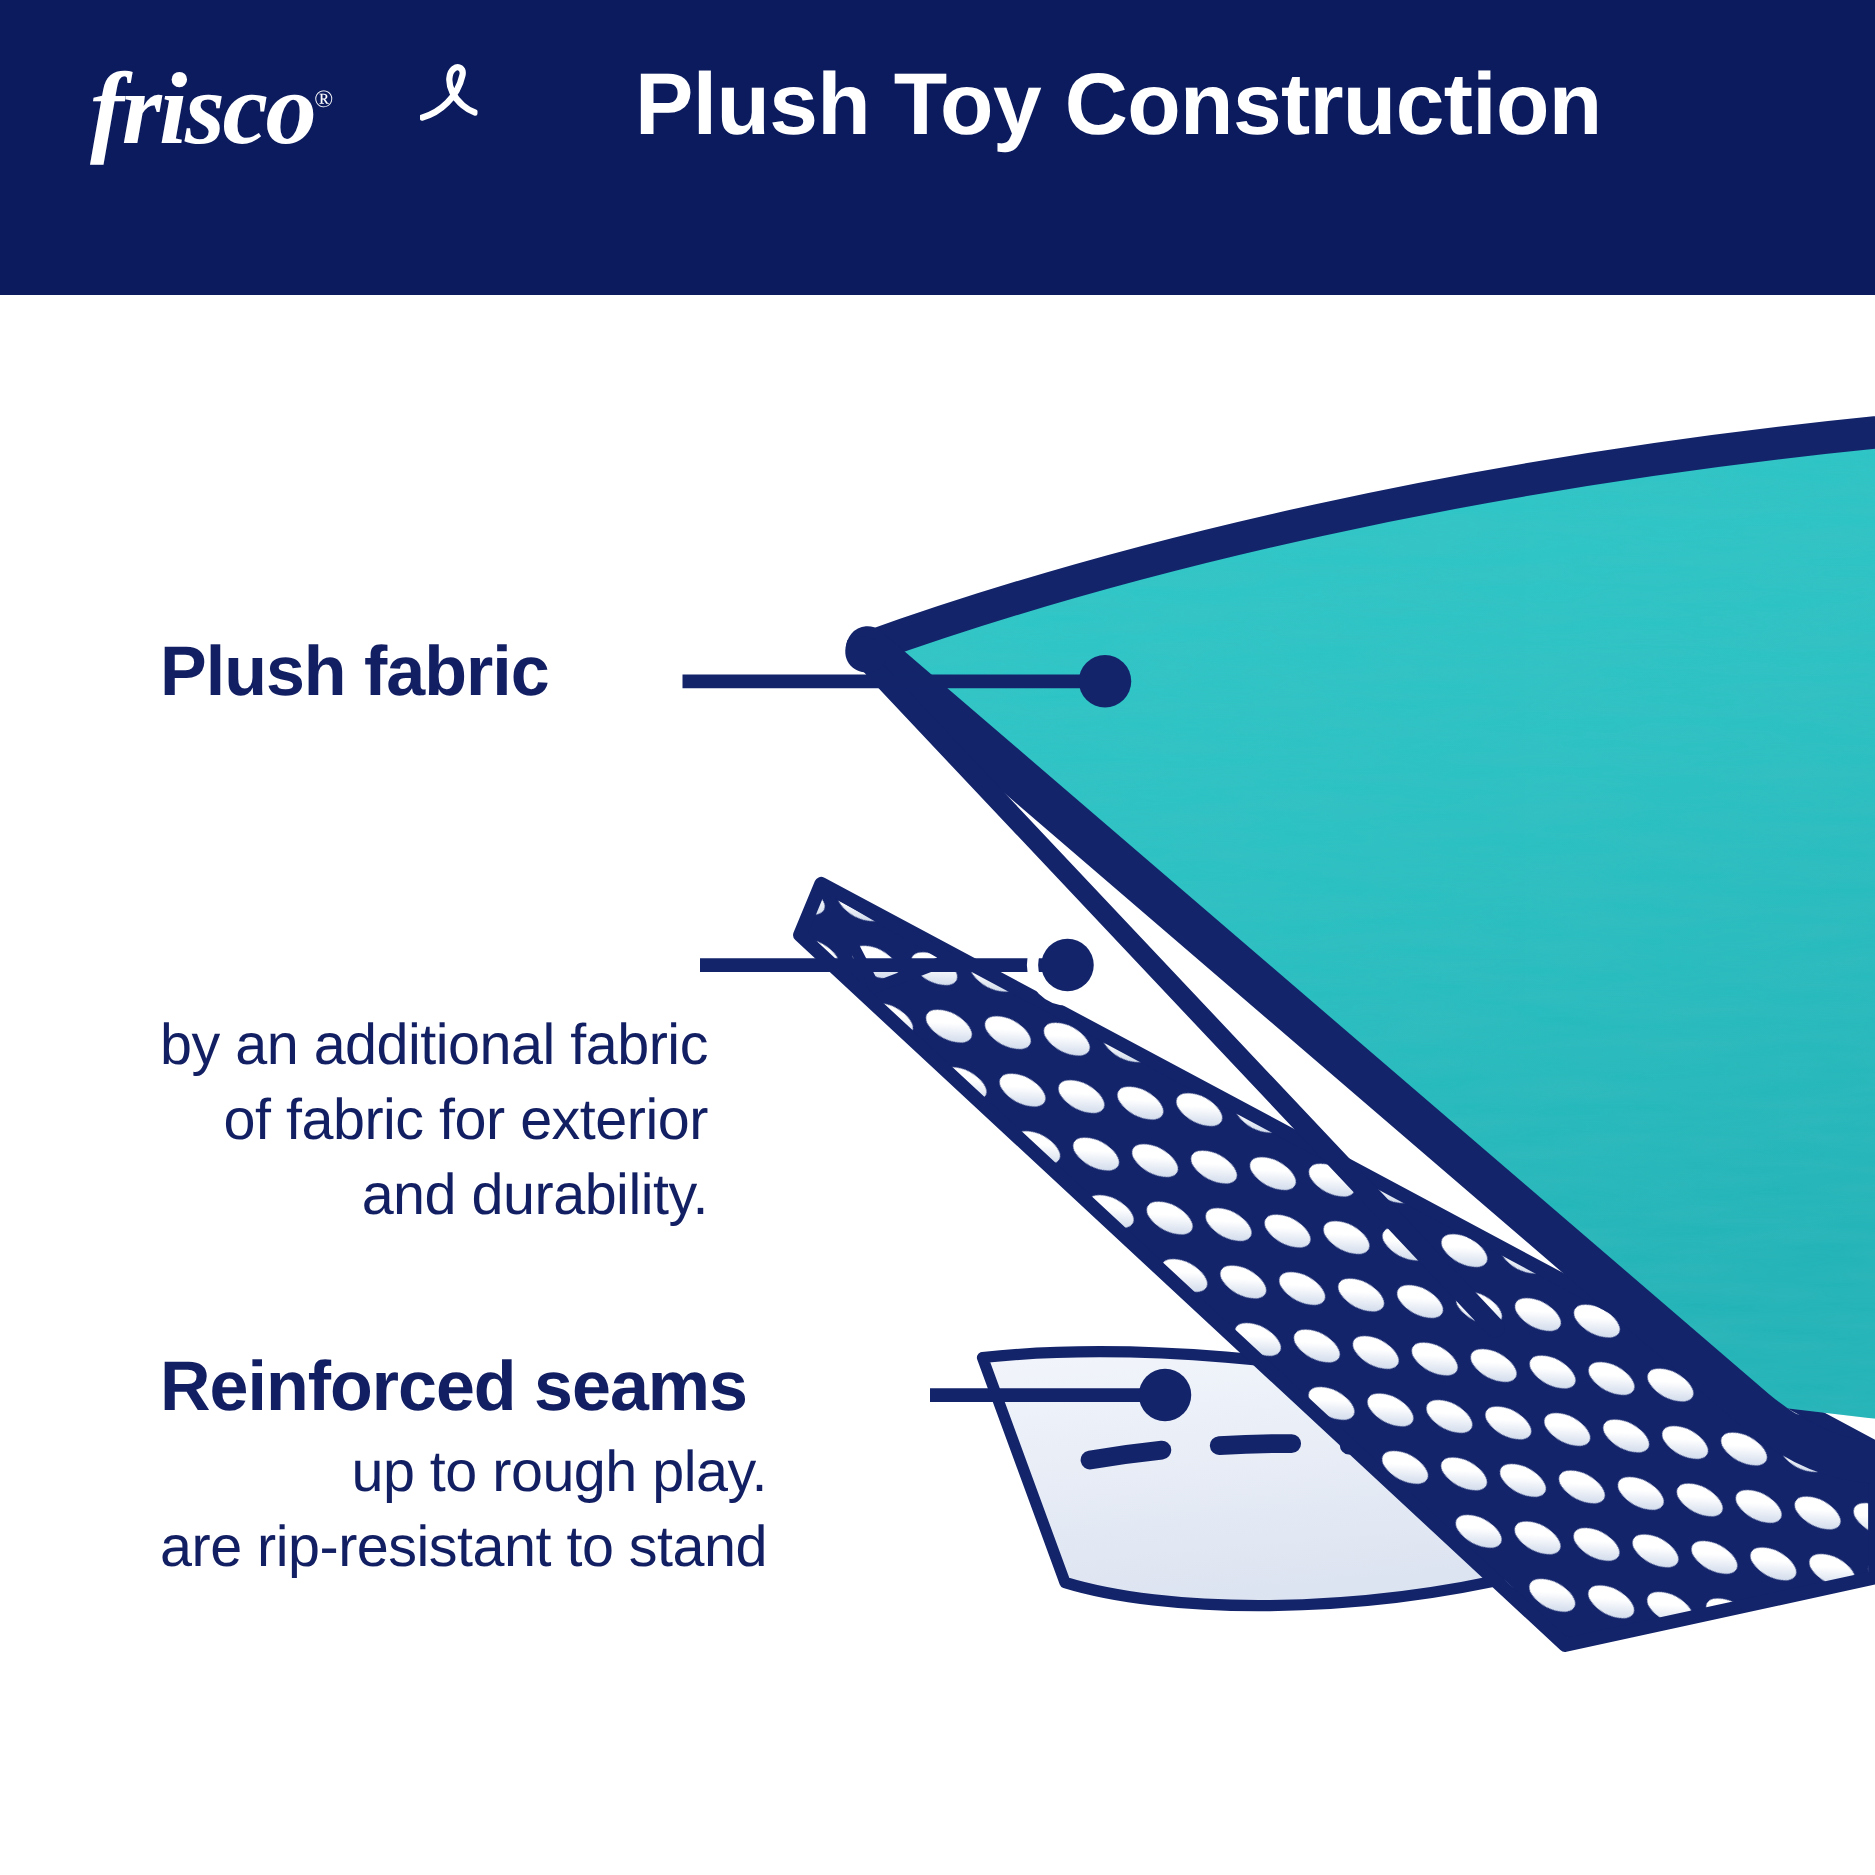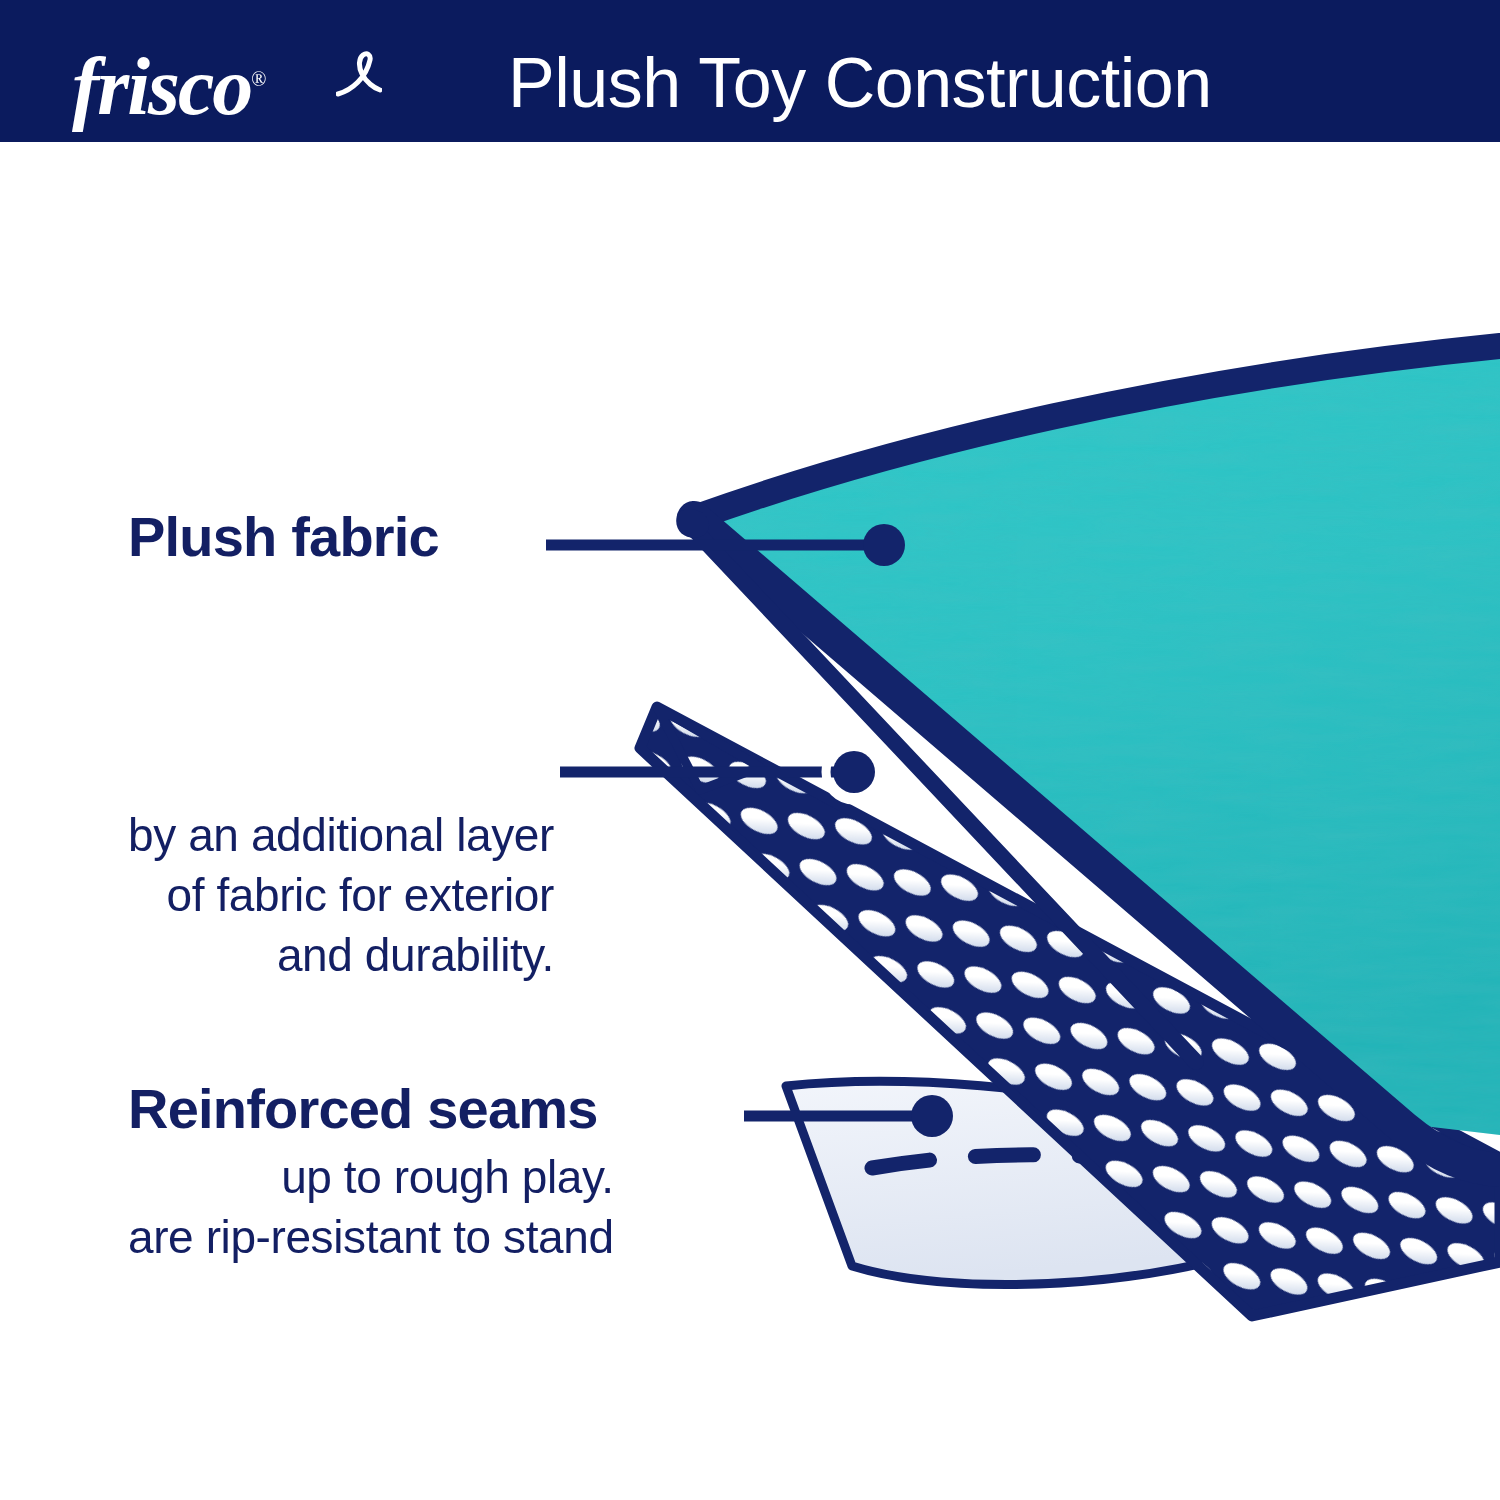--- a/index.html
+++ b/index.html
@@ -6,21 +6,21 @@
   body{
     width:1500px;height:1500px;
     background:#ffffff;
     font-family:"Liberation Sans",sans-serif;
     overflow:hidden;position:relative;
   }
   #root{position:absolute;inset:0;width:1500px;height:1500px;}
 
   
   .header{
-    position:absolute;left:0;top:0;width:1500px;height:142px;
+    position:absolute;left:0;top:0;width:1500px;height:236px;
     background:#0b1b5e;
   }
   .logo{
     position:absolute;left:72px;top:46px;
     font-family:"Liberation Serif",serif;
     font-size:82px;line-height:1;
     font-weight:700;font-style:italic;
     color:#ffffff;letter-spacing:-2px;
     white-space:nowrap;
   }
@@ -28,21 +28,21 @@
     font-size:20px;vertical-align:super;
     font-style:normal;font-weight:400;
   }
   .logo-swish{
     position:absolute;left:336px;top:50px;
     width:46px;height:52px;pointer-events:none;
   }
   .title{
     position:absolute;left:508px;top:48px;
     font-size:70px;line-height:1.0;
-    font-weight:400;color:#ffffff;
+    font-weight:700;color:#ffffff;
     letter-spacing:-0.5px;white-space:nowrap;
   }
 
   
   .lbl{position:absolute;color:#131f63;white-space:nowrap;text-align:right;}
   .lbl-h{
     font-size:56px;font-weight:700;line-height:1.12;
     letter-spacing:-0.8px;
   }
   .lbl-b{
@@ -182,21 +182,21 @@
         <line x1="744" y1="1116" x2="932" y2="1116" stroke="#13246b" stroke-width="11" stroke-linecap="butt"></line>
         <circle cx="932" cy="1116" r="21" fill="#13246b"></circle>
       </g>
 
     </g>
   </svg>
 
   <div class="lbl lbl-h" id="b1">Plush fabric</div>
 
   <div class="lbl lbl-b" id="b2b">
-    <div>by an additional layer</div>
+    <div>by an additional fabric</div>
     <div>of fabric for exterior</div>
     <div>and durability.</div>
   </div>
 
   <div class="lbl lbl-h" id="b3h">Reinforced seams</div>
   <div class="lbl lbl-b" id="b3b">
     <div>up to rough play.</div>
     <div>are rip-resistant to stand</div>
   </div>
 

